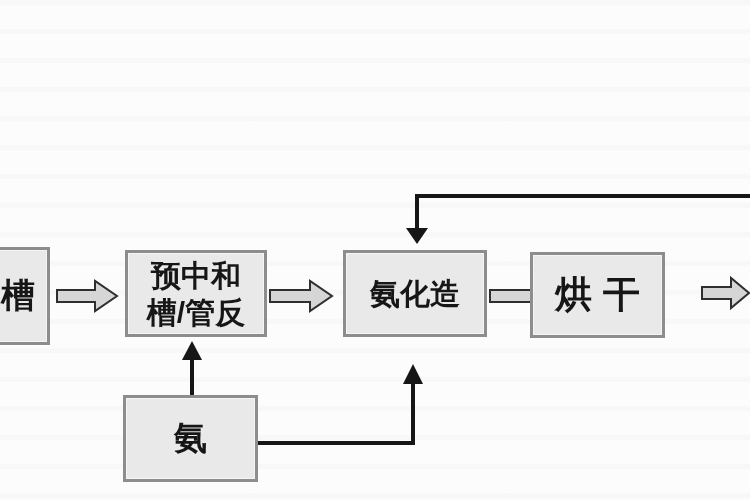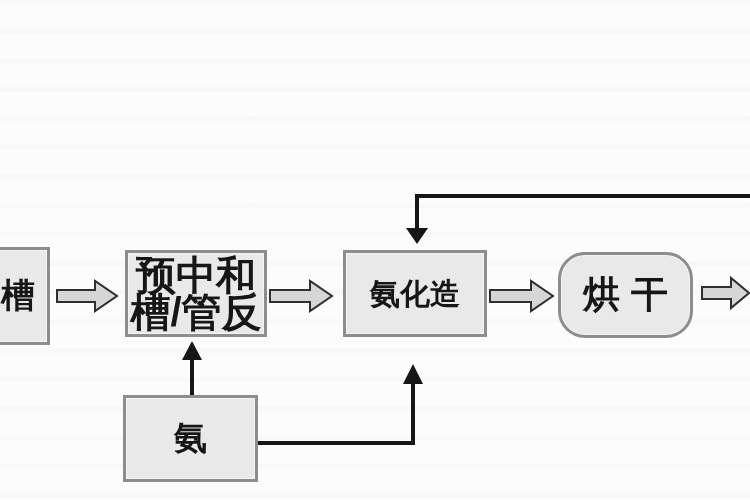--- a/index.html
+++ b/index.html
@@ -41,25 +41,25 @@
     justify-content: center;
     text-align: center;
   }
   .box .ln { display: block; white-space: nowrap; }
 
   .box-tank    { left: -42px; top: 247px; width: 86px;  height: 92px;
                  font-size: 34px; align-items: flex-end; }
   .box-tank .ln { padding-right: 12px; }
 
   .box-pre     { left: 125px; top: 250px; width: 136px; height: 81px;
-                 font-size: 40px; line-height: 37px; }
+                 font-size: 30px; line-height: 37px; }
   .box-gran    { left: 343px; top: 250px; width: 138px; height: 81px;
                  font-size: 30px; line-height: 37px; }
-  .box-dry     { left: 558px; top: 252px; width: 129px; height: 80px;
-                 font-size: 37px; border-radius: 27px; }
+  .box-dry     { left: 530px; top: 252px; width: 129px; height: 80px;
+                 font-size: 37px; }
   .box-dry .ln { letter-spacing: 11px; margin-right: -11px; }
   .box-amm     { left: 123px; top: 395px; width: 129px; height: 81px;
                  font-size: 33px; }
 
   .blockArrow  { fill: var(--arrow-fill, #d6d6d6); stroke: var(--arrow-border, #2f2f2f); stroke-width: 2; }
   .flowLine    { fill: none; stroke: var(--line, #161616); stroke-width: 4; }
   .flowHead    { fill: var(--line, #161616); stroke: none; }
 </style>
 </head>
 <body>

